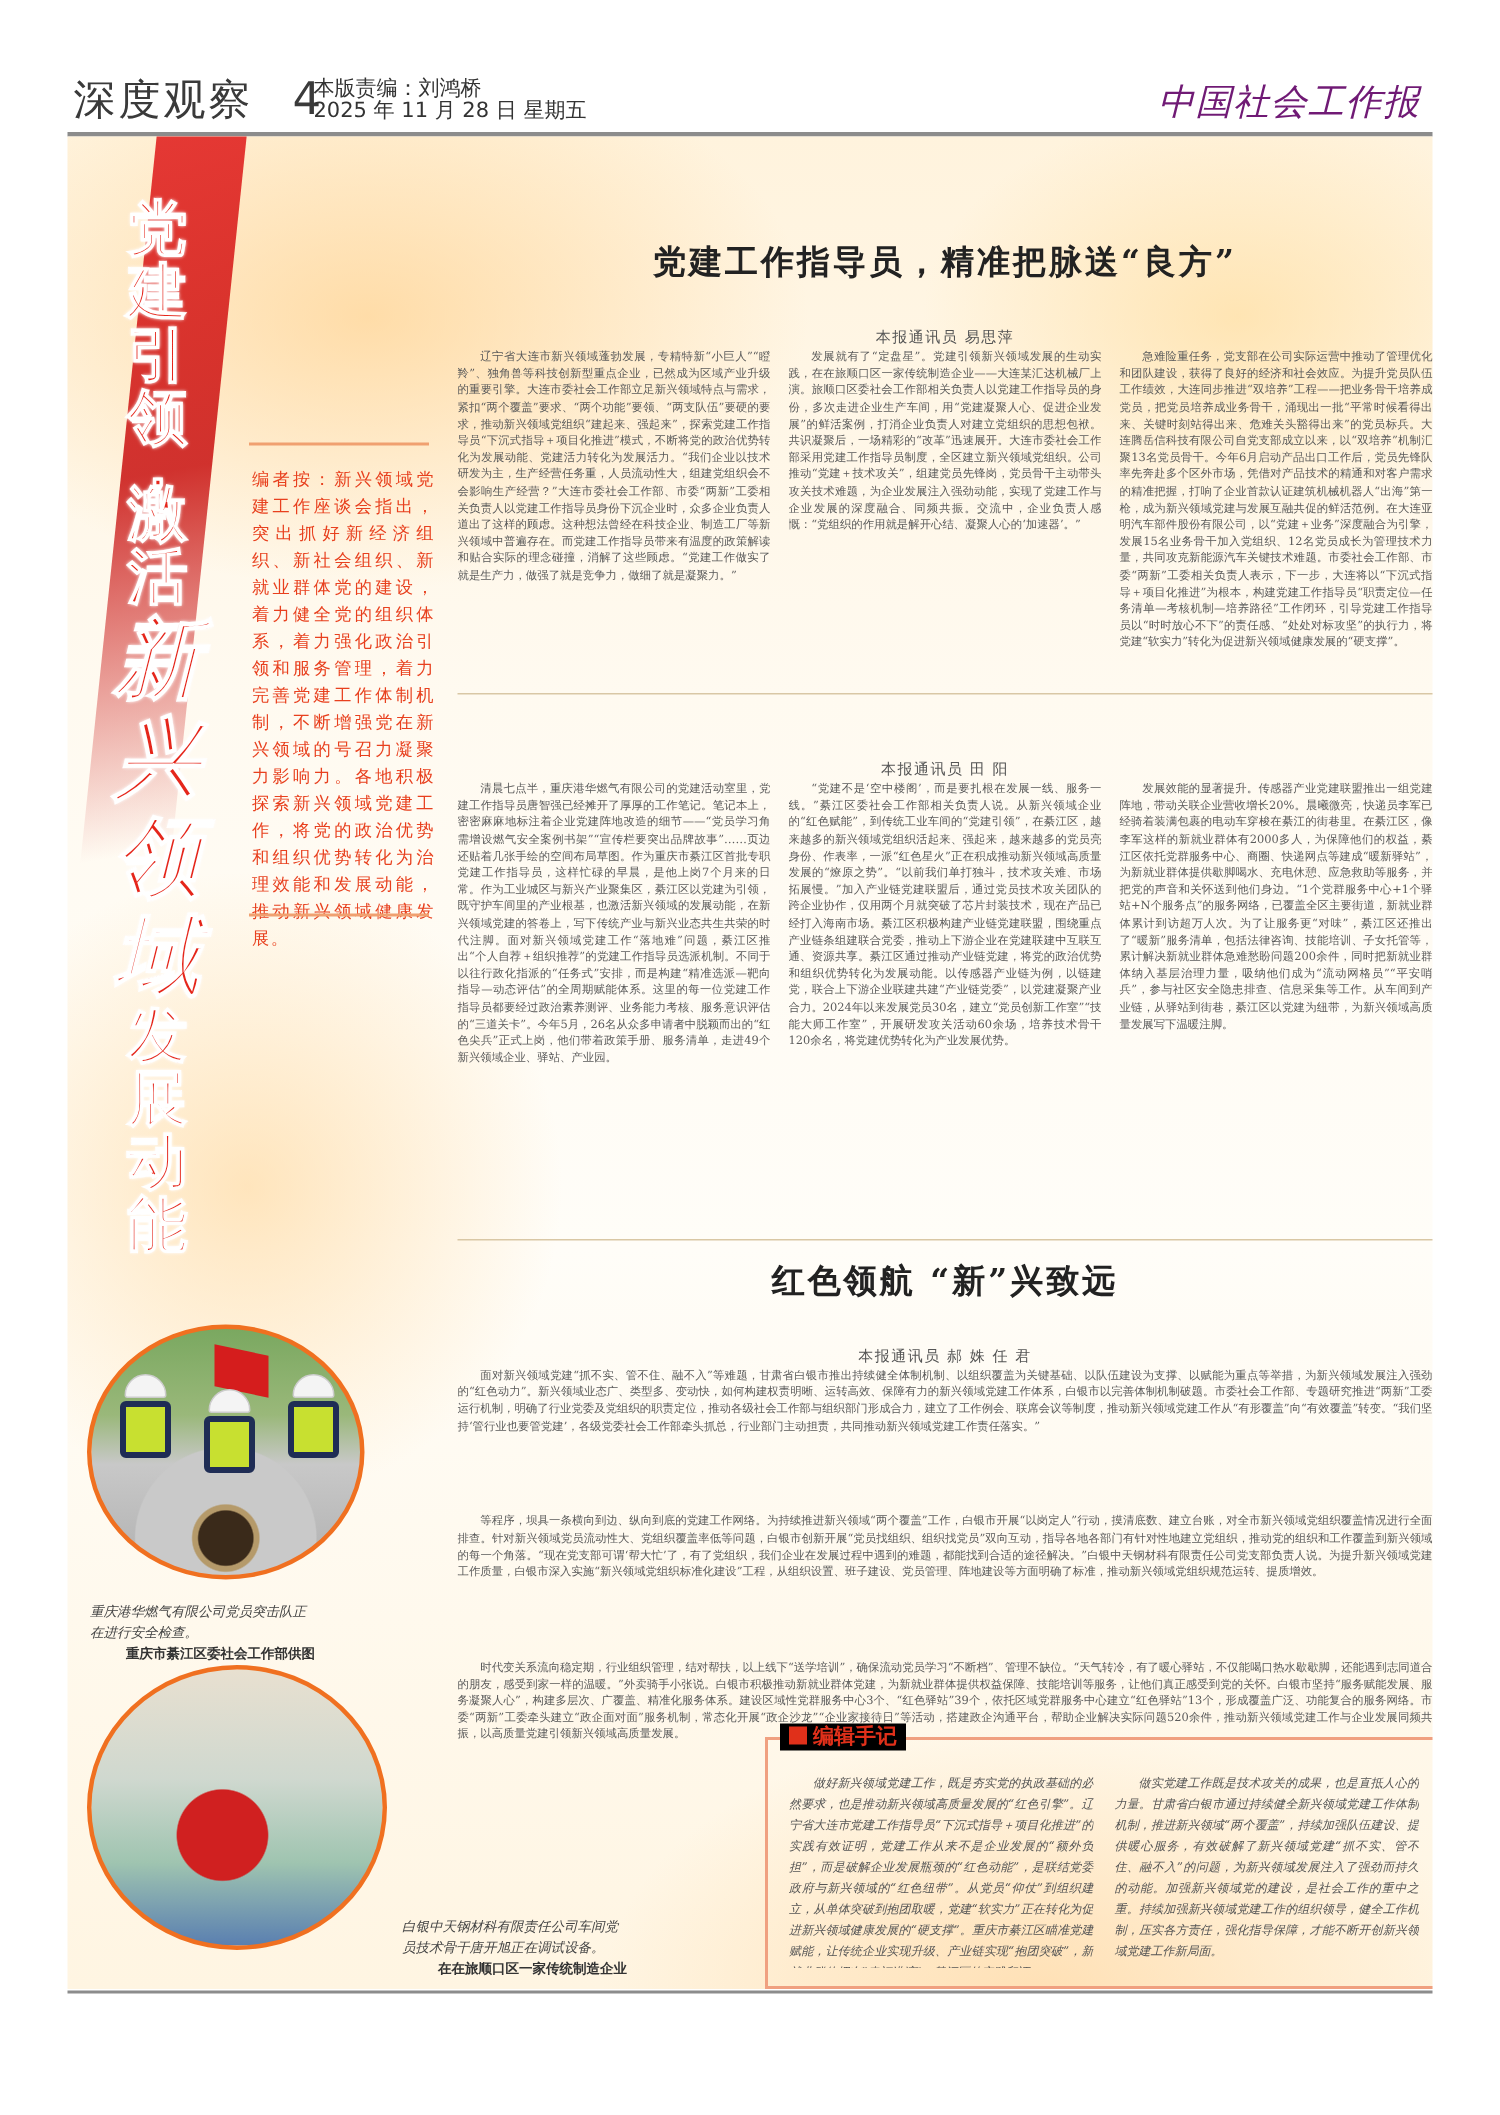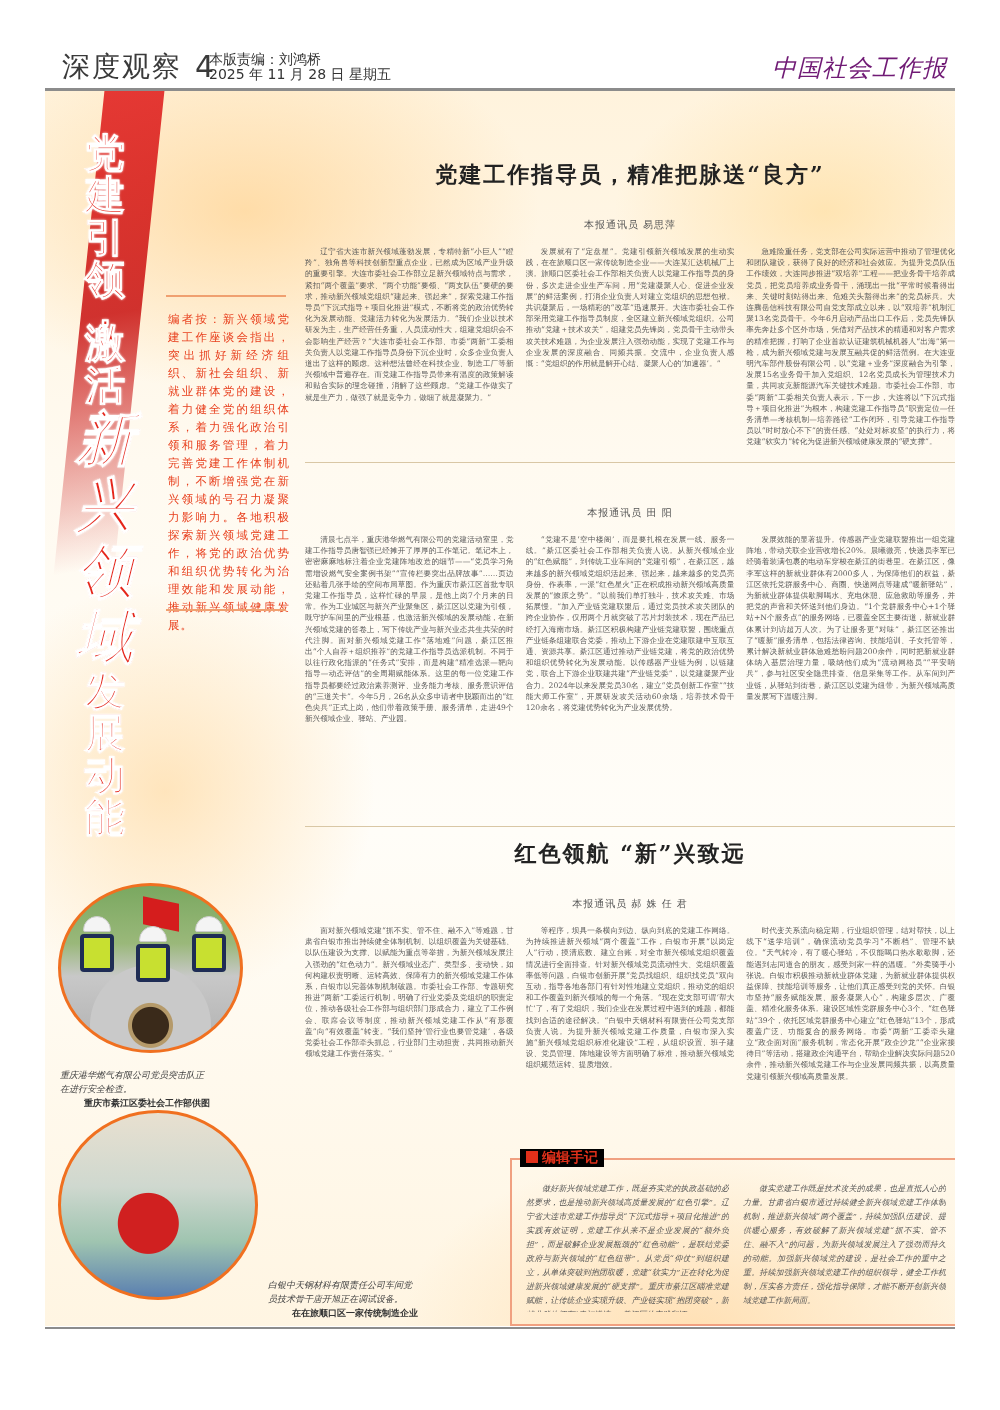--- a/index.html
+++ b/index.html
@@ -1,21 +1,21 @@
 <!DOCTYPE html>
 <html><head>
 <meta charset="utf-8">
 <style>
   * { box-sizing: border-box; margin: 0; padding: 0; }
   html, body { width: 1000px; height: 1410px; background: #ffffff; overflow: hidden; }
   body { position: relative; font-family: "DejaVu Sans", sans-serif; color: #333; }
 
   
   .masthead { position: absolute; left: 45px; top: 50px; width: 910px; height: 34px; }
-  .section-name { position: absolute; left: 17px; top: 0; font-family: "DejaVu Serif", serif; font-size: 28px; color: #3a3a3a; letter-spacing: 2px; line-height: 34px; }
+  .section-name { position: absolute; left: 4px; top: 0; font-family: "DejaVu Serif", serif; font-size: 28px; color: #3a3a3a; letter-spacing: 2px; line-height: 34px; }
   .page-number { position: absolute; left: 150px; top: 0; font-size: 30px; color: #3a3a3a; line-height: 34px; }
   .meta { position: absolute; left: 164px; top: 2px; font-size: 14px; line-height: 15px; color: #333; }
   .brand { position: absolute; right: 8px; top: 2px; font-family: "DejaVu Serif", serif; font-style: italic; font-size: 24px; color: #701a75; letter-spacing: 1px; }
   .rule-top { position: absolute; left: 45px; top: 88px; width: 910px; height: 3px; background: #8c8c8c; }
 
   
   .panel { position: absolute; left: 45px; top: 91px; width: 910px; height: 1235px;
     background:
       radial-gradient(ellipse 420px 260px at 200px 120px, rgba(255,200,120,0.55), transparent 70%),
       radial-gradient(ellipse 300px 200px at 780px 120px, rgba(255,215,140,0.55), transparent 70%),
@@ -54,30 +54,30 @@
 
   .caption { position: absolute; font-size: 9px; line-height: 14px; color: #444; font-style: italic; font-family: "DejaVu Serif", serif; }
   .caption .credit { display: block; text-align: right; font-style: normal; font-family: "DejaVu Sans", sans-serif; font-weight: bold; color: #333; }
   .caption1 { left: 60px; top: 1068px; width: 150px; }
   .caption2 { left: 268px; top: 1278px; width: 150px; }
 
   
   .article { position: absolute; left: 305px; width: 650px; }
   .headline { text-align: center; font-family: "DejaVu Serif", serif; font-weight: bold; font-size: 22px; color: #222; letter-spacing: 2px; }
   .byline { text-align: center; font-family: "DejaVu Serif", serif; font-size: 10px; color: #555; margin-top: 28px; letter-spacing: 1px; }
-  .cols { display: flex; gap: 12px; margin-top: 14px; }
+  .cols { display: flex; gap: 12px; }
   .col { flex: 1; font-family: "DejaVu Serif", serif; font-size: 7.6px; line-height: 11.2px; color: #5a5a5a; text-align: justify; overflow: hidden; }
   .col p { text-indent: 2em; }
 
   .art1 { top: 160px; }
   .art1 .cols { height: 222px; }
   .art2 { top: 478px; }
   .art2 .cols { height: 312px; }
   .art3 { top: 839px; }
-  .art3 .cols { height: 280px; }
+  .art3 .cols { height: 280px; flex-direction: column; }
   .divider { position: absolute; left: 305px; width: 650px; height: 1px; background: #d9c7a5; }
 
   
   .notebook { position: absolute; left: 510px; top: 1158px; width: 445px; height: 168px; border: 2px solid #f0a080; border-right: none; }
   .notebook-title { position: absolute; left: 8px; top: -11px; background: #000000; padding: 0 6px; font-size: 14px; font-weight: bold; color: #e0301a; }
   .notebook-title .sq { display: inline-block; width: 12px; height: 12px; background: #e0301a; margin-right: 4px; vertical-align: -1px; }
   .notebook .cols { position: absolute; left: 14px; top: 22px; width: 420px; gap: 14px; margin: 0; height: 130px; }
   .notebook .col { font-style: italic; font-size: 8px; line-height: 14px; color: #555; }
 
   

